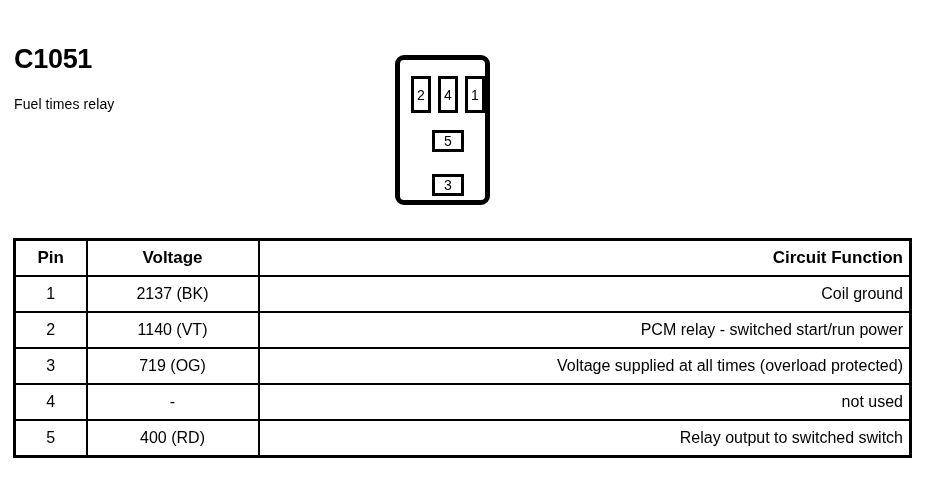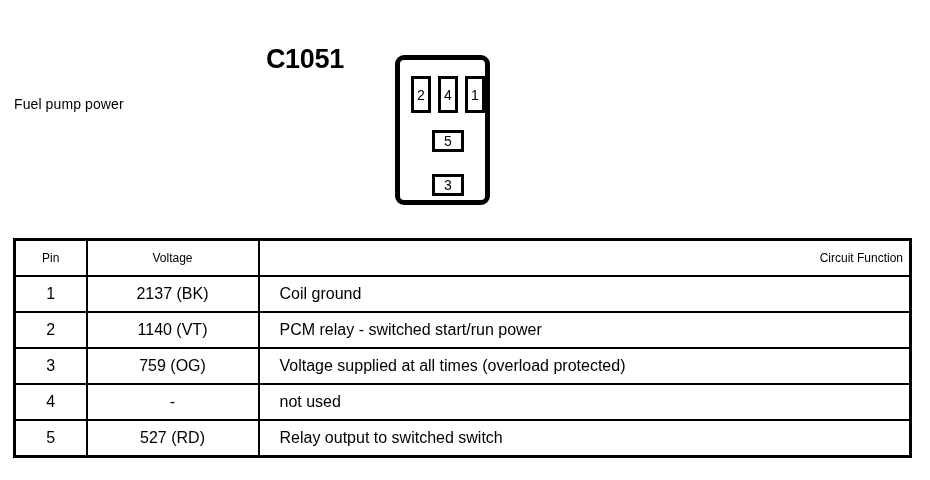--- a/index.html
+++ b/index.html
@@ -23,21 +23,20 @@
     position: absolute;
     left: 14px;
     top: 44px;
     width: 330px;
   }
   #connector-id {
     font-size: 27px;
     font-weight: bold;
     line-height: 30px;
     letter-spacing: -0.3px;
-    text-align: right;
   }
   #part-number {
     font-size: 23px;
     font-weight: bold;
     line-height: 28px;
     margin-top: 6px;
     letter-spacing: -0.2px;
   }
   #component-name {
     font-size: 14px;
@@ -120,42 +119,42 @@
     border-bottom: 2px solid #000000;
     height: 34px;
     padding: 0 6px;
     font-size: 16px;
     line-height: 34px;
     font-weight: normal;
     overflow: hidden;
     white-space: nowrap;
   }
   table#pin-table th {
-    font-weight: normal;
+    font-weight: bold;
     text-align: center;
-    font-size: 12px;
+    font-size: 17px;
   }
   table#pin-table td.cell-pin,
   table#pin-table td.cell-circuit {
     text-align: center;
   }
   table#pin-table td.cell-function {
-    text-align: left;
+    text-align: right;
     padding-left: 20px;
   }
   table#pin-table th.head-function {
     text-align: right;
   }
 </style>
 </head>
 <body>
 
 <div id="header-block">
   <div id="connector-id">C1051</div>
-  <div id="component-name">Fuel pump power</div>
+  <div id="component-name">Fuel times relay</div>
 </div>
 
 <div id="connector-diagram">
   <div id="connector-body">
     <div class="pin-cavity tall" id="pin-cavity-2">
       <span>2</span>
     </div>
     <div class="pin-cavity tall" id="pin-cavity-4">
       <span>4</span>
     </div>
@@ -191,28 +190,28 @@
         <td class="cell-circuit">2137 (BK)</td>
         <td class="cell-function">Coil ground</td>
       </tr>
       <tr>
         <td class="cell-pin">2</td>
         <td class="cell-circuit">1140 (VT)</td>
         <td class="cell-function">PCM relay - switched start/run power</td>
       </tr>
       <tr>
         <td class="cell-pin">3</td>
-        <td class="cell-circuit">759 (OG)</td>
+        <td class="cell-circuit">719 (OG)</td>
         <td class="cell-function">Voltage supplied at all times (overload protected)</td>
       </tr>
       <tr>
         <td class="cell-pin">4</td>
         <td class="cell-circuit">-</td>
         <td class="cell-function">not used</td>
       </tr>
       <tr>
         <td class="cell-pin">5</td>
-        <td class="cell-circuit">527 (RD)</td>
+        <td class="cell-circuit">400 (RD)</td>
         <td class="cell-function">Relay output to switched switch</td>
       </tr>
     </tbody>
   </table>
 </div>
 
 </body></html>

